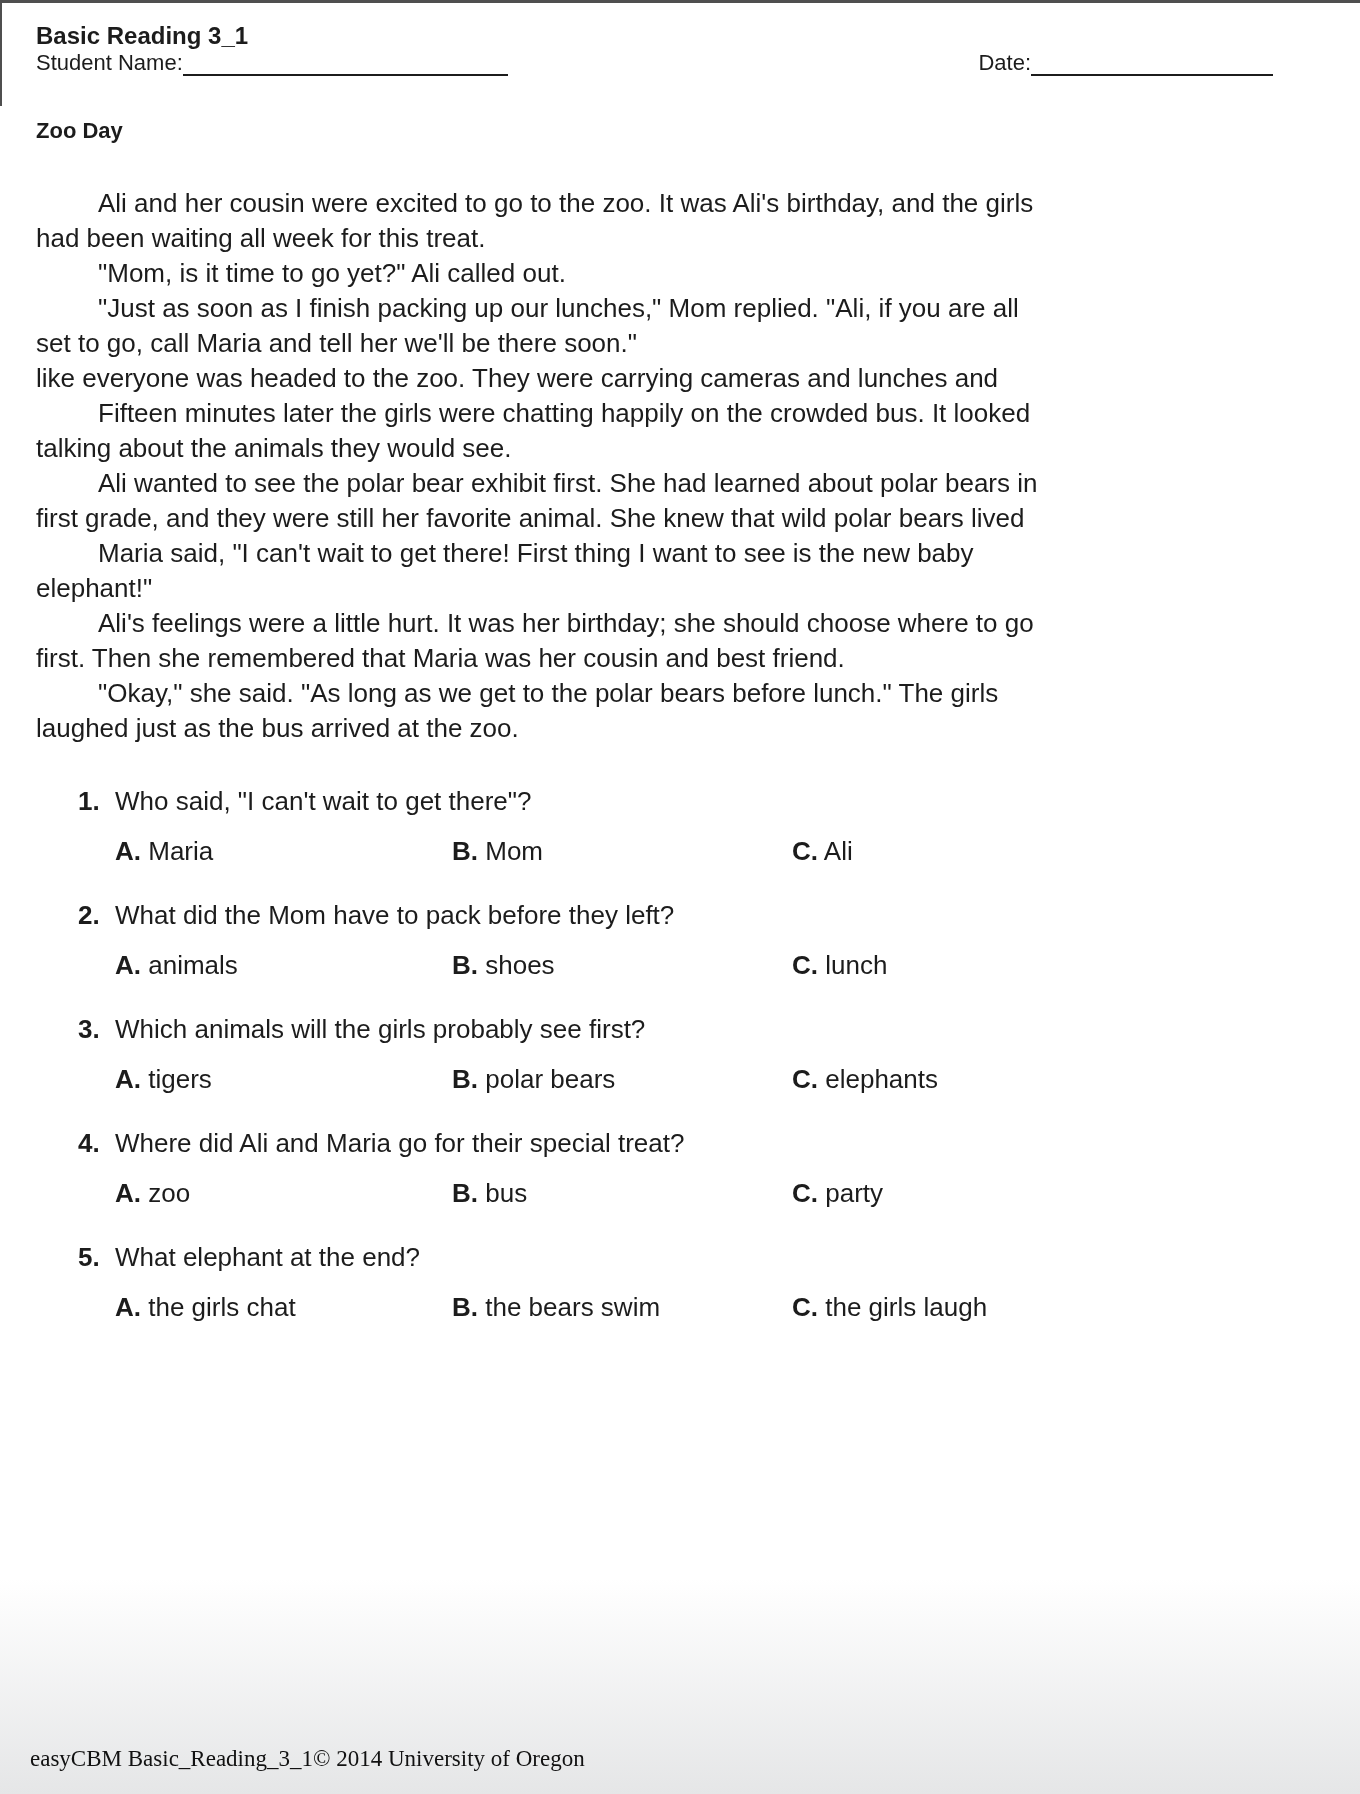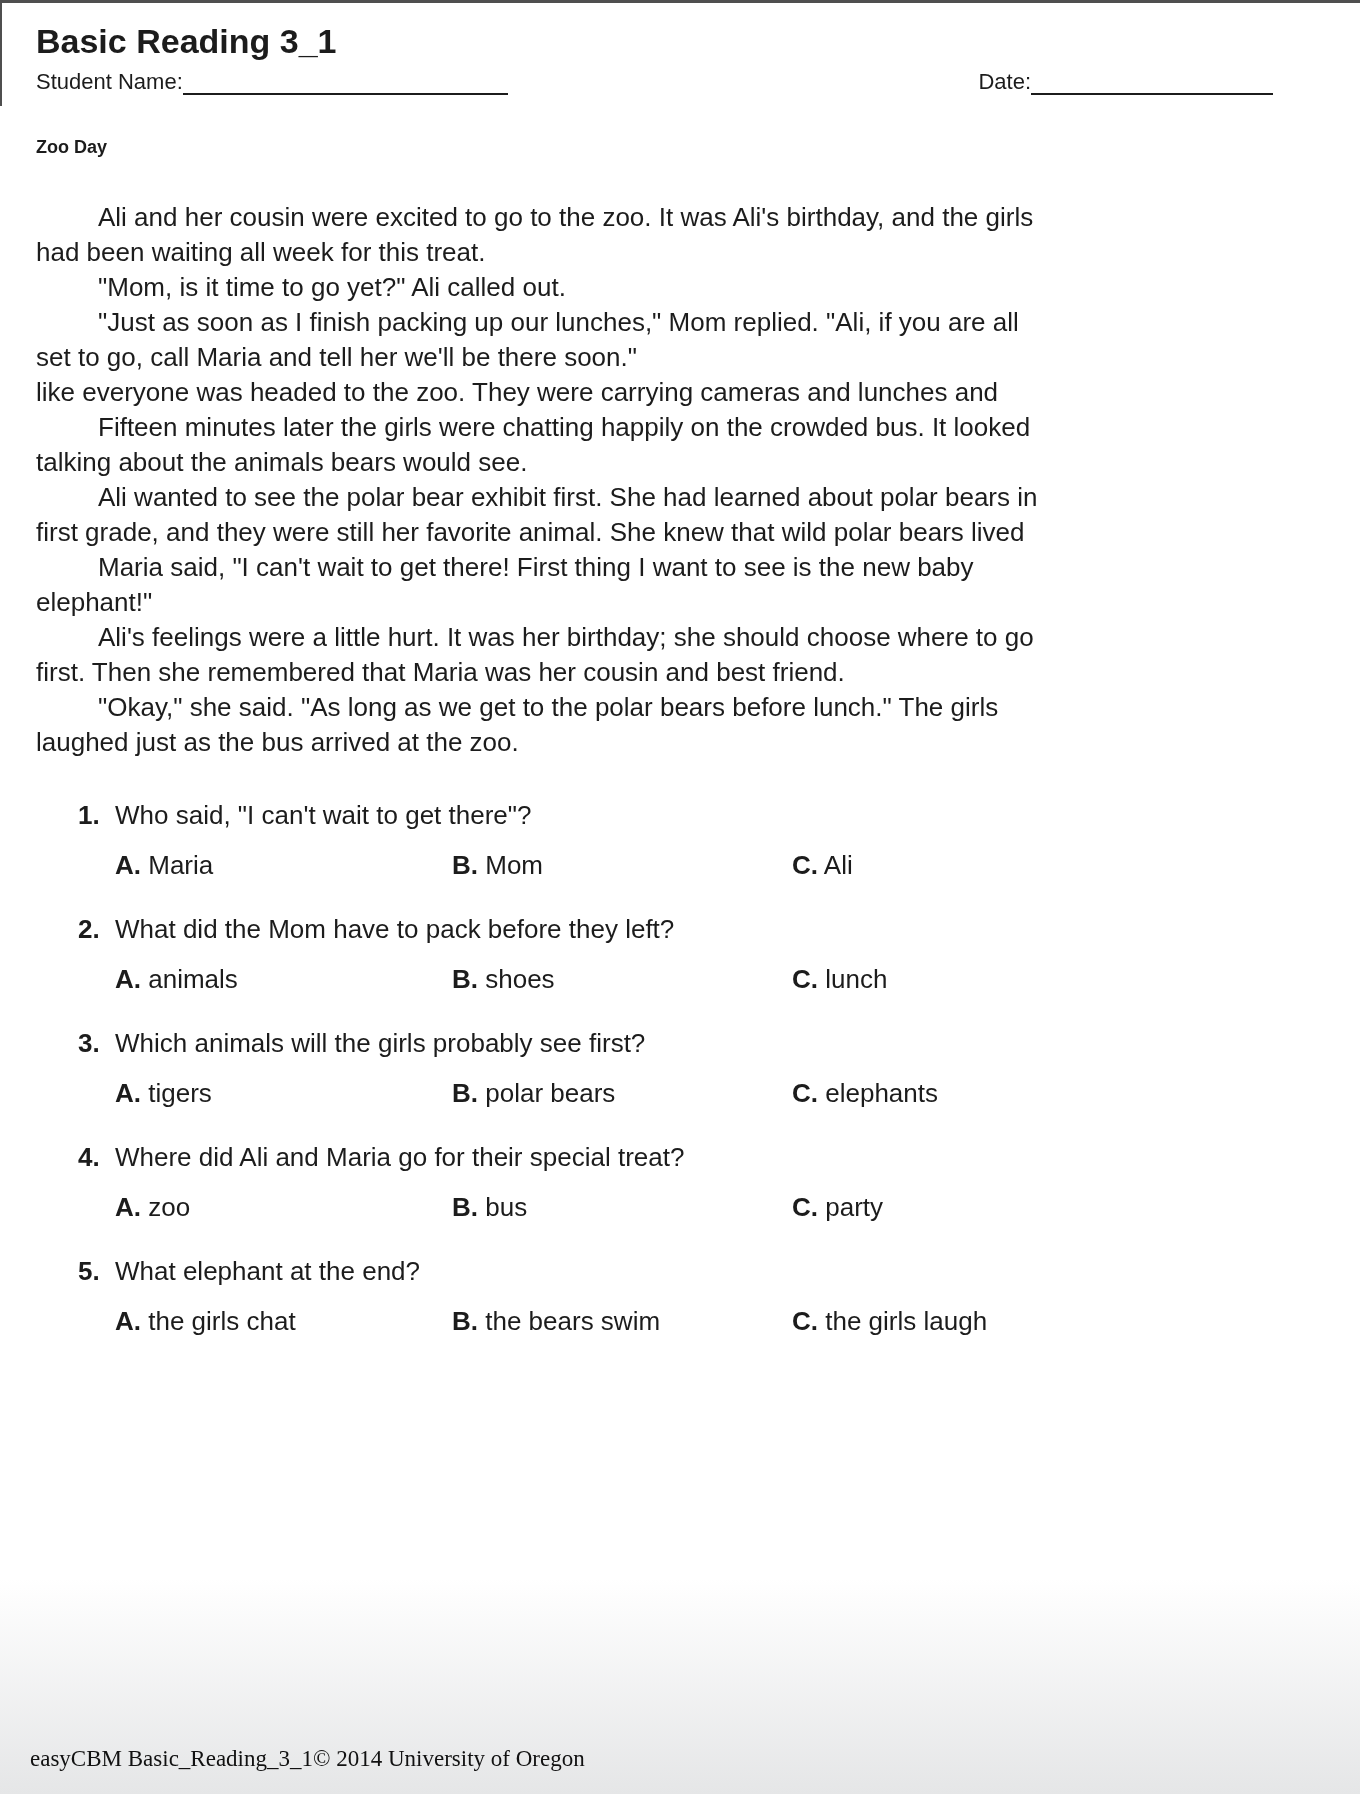--- a/index.html
+++ b/index.html
@@ -16,39 +16,39 @@
     position: absolute; top: 0; left: 0;
     width: 100%; height: 3px; background: #4f4f4f;
   }
   .left-edge {
     position: absolute; top: 0; left: 0;
     width: 2px; height: 106px; background: #4f4f4f;
   }
   .content { padding: 0 35px 0 36px; }
 
   .doc-title {
-    font-size: 34px; font-weight: bold;
-    margin: 22px 0 8px 0;
+    font-size: 24px; font-weight: bold;
+    margin: 22px 0 0 0;
   }
   .name-date-row {
     display: flex; justify-content: space-between;
     font-size: 22px;
     padding-right: 52px;
   }
   .field-group { white-space: nowrap; }
   .blank {
     display: inline-block;
     border-bottom: 2px solid #1c1c1c;
     height: 22px; vertical-align: bottom;
   }
   .name-blank { width: 325px; }
   .date-blank { width: 242px; }
 
   .passage-title {
-    font-size: 18px; font-weight: bold;
+    font-size: 22px; font-weight: bold;
     margin: 42px 0 0 0;
   }
   .passage {
     margin-top: 42px;
     font-size: 26px; line-height: 35px;
   }
   .passage .line { white-space: nowrap; }
   .passage .line.indent { padding-left: 62px; }
 
   .questions { margin-top: 38px; }
@@ -104,21 +104,21 @@
   <h2 class="passage-title">Zoo Day</h2>
 
   <div class="passage" id="passage">
       <div class="line indent">Ali and her cousin were excited to go to the zoo. It was Ali's birthday, and the girls</div>
       <div class="line">had been waiting all week for this treat.</div>
       <div class="line indent">"Mom, is it time to go yet?" Ali called out.</div>
       <div class="line indent">"Just as soon as I finish packing up our lunches," Mom replied. "Ali, if you are all</div>
       <div class="line">set to go, call Maria and tell her we'll be there soon."</div>
       <div class="line">like everyone was headed to the zoo. They were carrying cameras and lunches and</div>
       <div class="line indent">Fifteen minutes later the girls were chatting happily on the crowded bus. It looked</div>
-      <div class="line">talking about the animals bears would see.</div>
+      <div class="line">talking about the animals they would see.</div>
       <div class="line indent">Ali wanted to see the polar bear exhibit first. She had learned about polar bears in</div>
       <div class="line">first grade, and they were still her favorite animal. She knew that wild polar bears lived</div>
       <div class="line indent">Maria said, "I can't wait to get there! First thing I want to see is the new baby</div>
       <div class="line">elephant!"</div>
       <div class="line indent">Ali's feelings were a little hurt. It was her birthday; she should choose where to go</div>
       <div class="line">first. Then she remembered that Maria was her cousin and best friend.</div>
       <div class="line indent">"Okay," she said. "As long as we get to the polar bears before lunch." The girls</div>
       <div class="line">laughed just as the bus arrived at the zoo.</div>
     </div>
 

